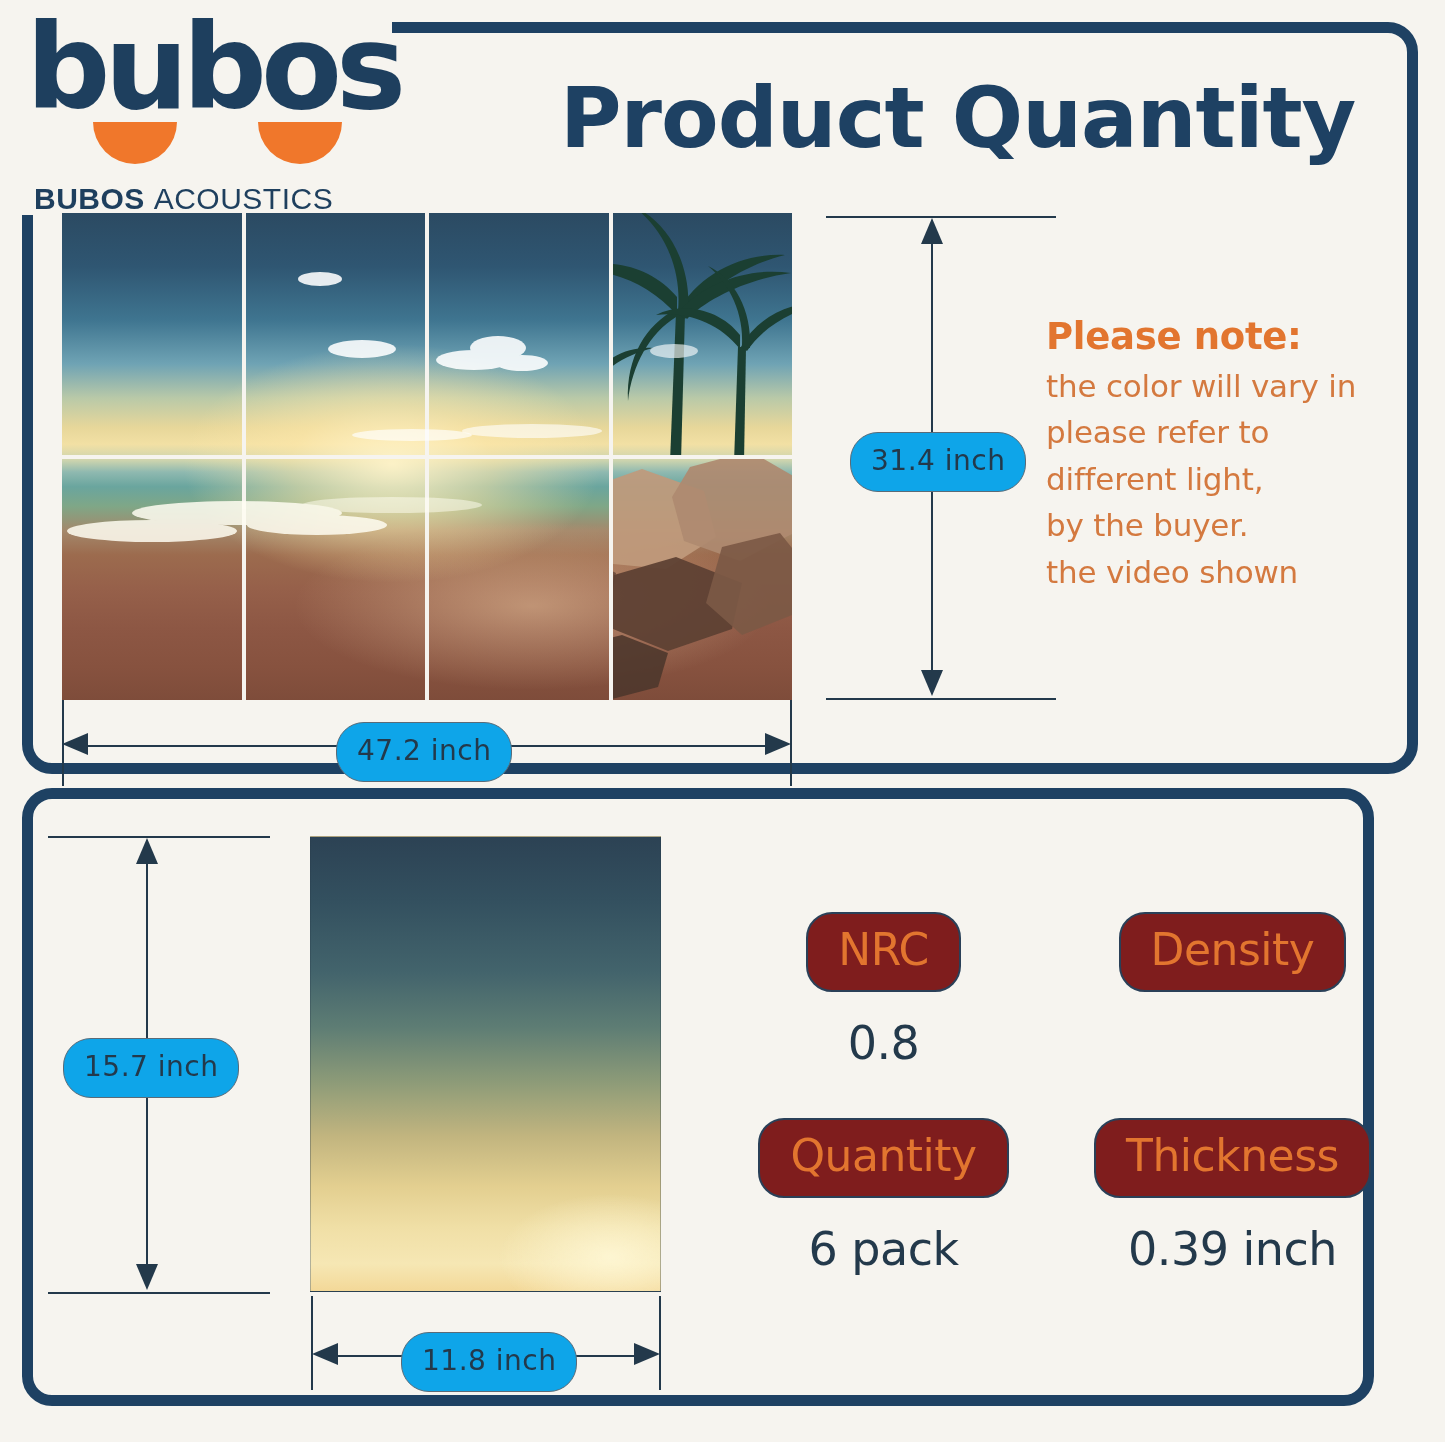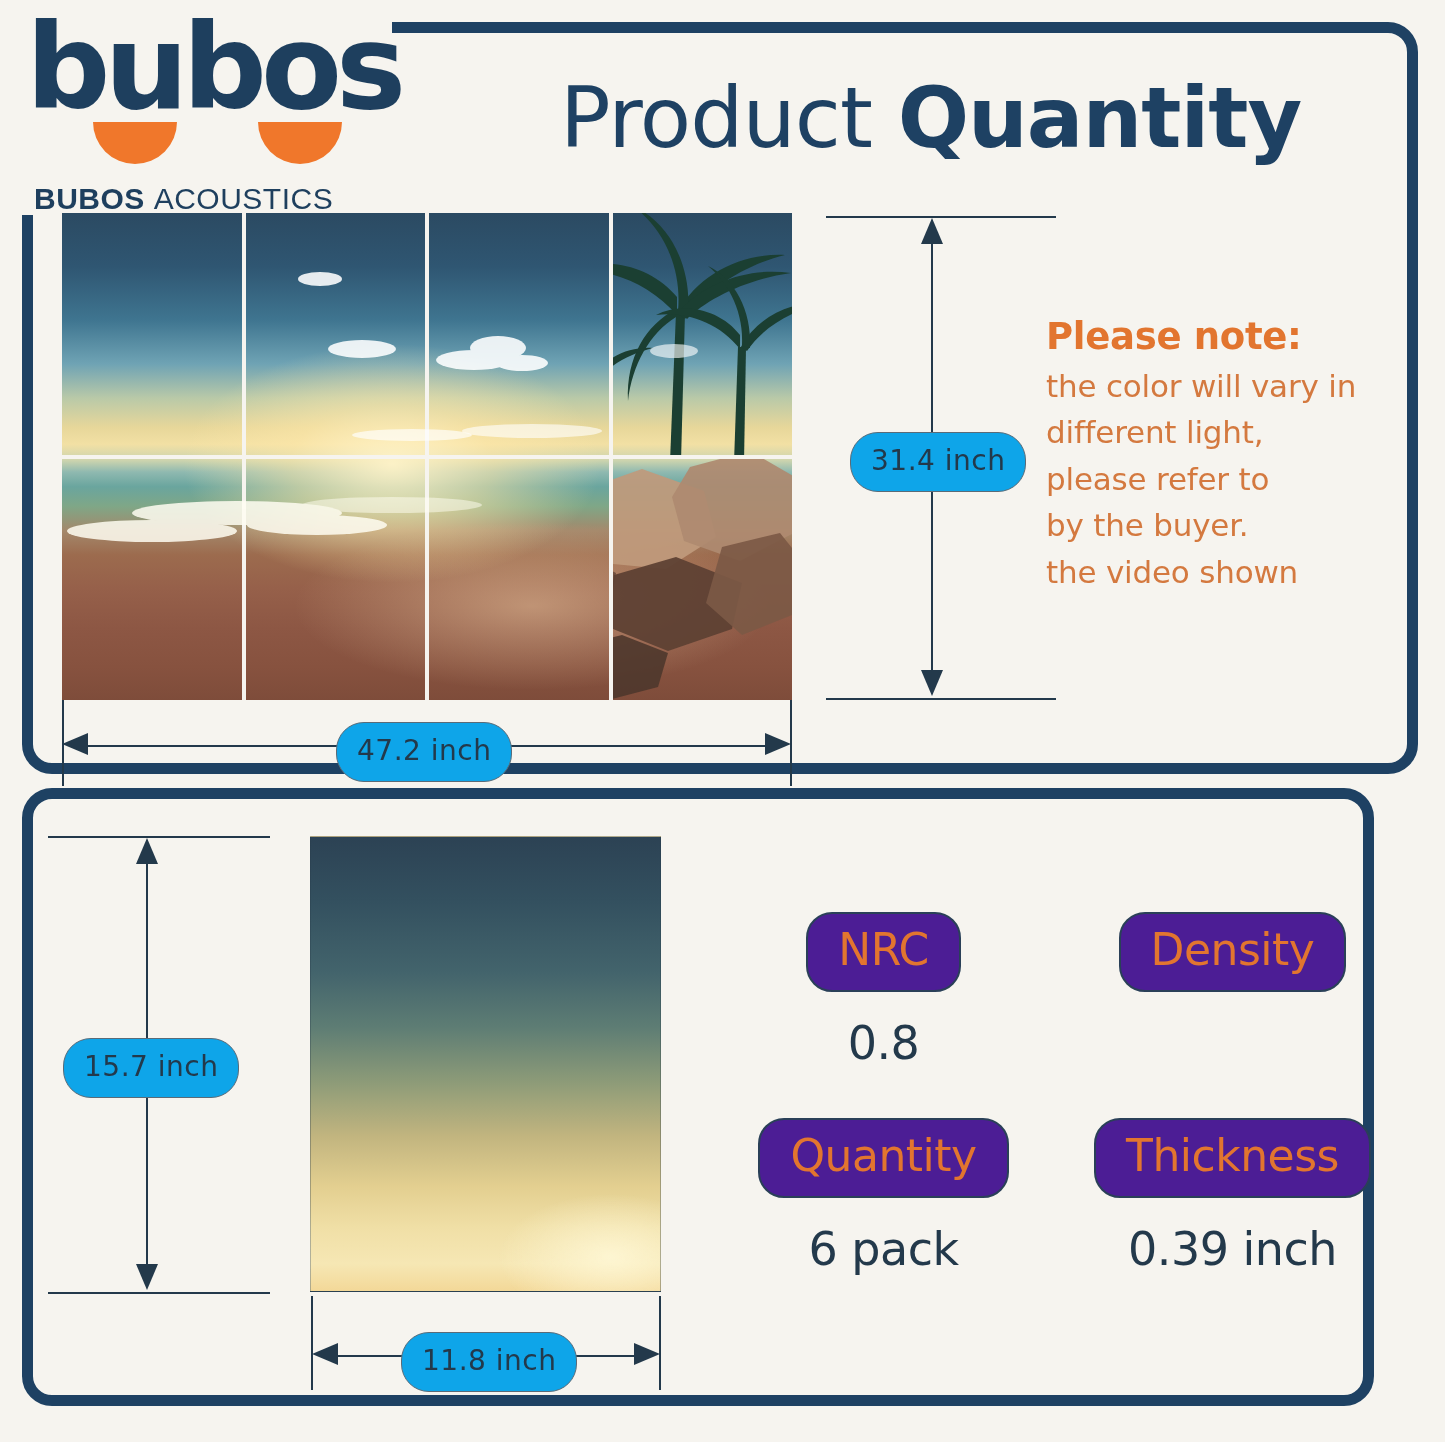--- a/index.html
+++ b/index.html
@@ -250,21 +250,21 @@
     position: absolute;
     left: 560px;
     top: 76px;
     font-size: 84px;
     line-height: 1;
     color: #1e4163;
     letter-spacing: -1px;
     font-family: "DejaVu Sans", sans-serif;
     white-space: nowrap;
   }
-  .title .t-light { font-weight: 400; }
+  .title .t-light { font-weight: 700; }
   .title .t-bold  { font-weight: 700; }
 
   
   .note {
     position: absolute;
     left: 1046px;
     top: 316px;
     width: 350px;
   }
   .note-title {
@@ -302,21 +302,21 @@
   .spec-pill {
     display: inline-block;
     border: 2px solid #2a4058;
     border-radius: 26px;
     padding: 14px 30px 18px;
     font-family: "DejaVu Sans", sans-serif;
     font-size: 44px;
     line-height: 1;
     color: #e2752f;
     letter-spacing: -0.5px;
-    background: #4c1d95;
+    background: #7f1d1d;
     white-space: nowrap;
     text-align: center;
   }
   .spec-value {
     margin-top: 28px;
     font-family: "DejaVu Sans", sans-serif;
     font-size: 46px;
     line-height: 1;
     color: #23394b;
     letter-spacing: -0.5px;
@@ -478,22 +478,22 @@
     <div class="shaft-h" style="left:12px; width:324px;"></div>
     <div class="arrow left" style="left:0px; top:11px;"></div>
     <div class="arrow right" style="right:0px; top:11px;"></div>
   </div>
   <div class="dim-pill" style="left:401px; top:1332px;">11.8 inch</div>
 
   <div class="note">
     <div class="note-title">Please note:</div>
     <div class="note-body">
       <div>the color will vary in</div>
+      <div>please refer to</div>
       <div>different light,</div>
-      <div>please refer to</div>
       <div>by the buyer.</div>
       <div>the video shown</div>
     </div>
   </div>
 
   <div class="specs">
     <div class="spec">
       <div class="spec-pill">NRC</div>
       <div class="spec-value">
         <span>0.8</span>

